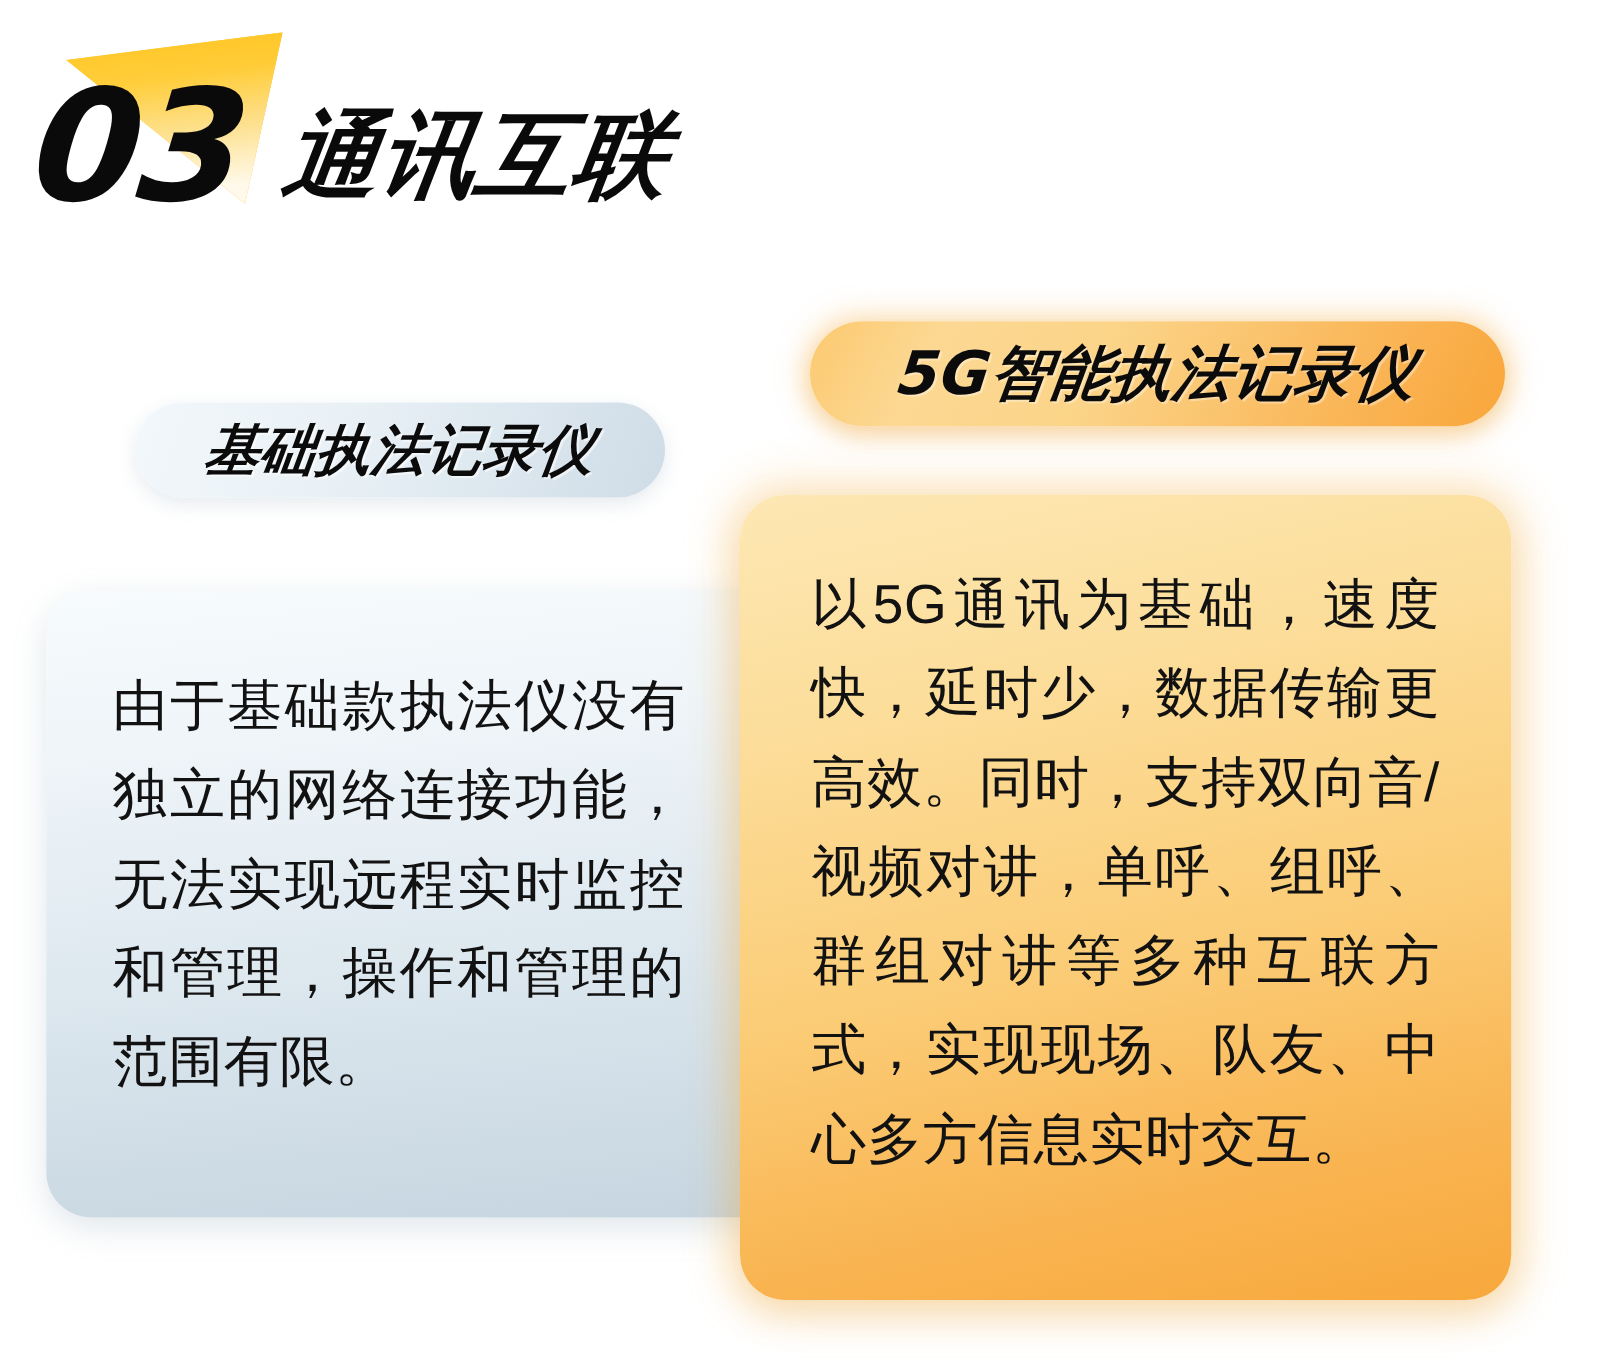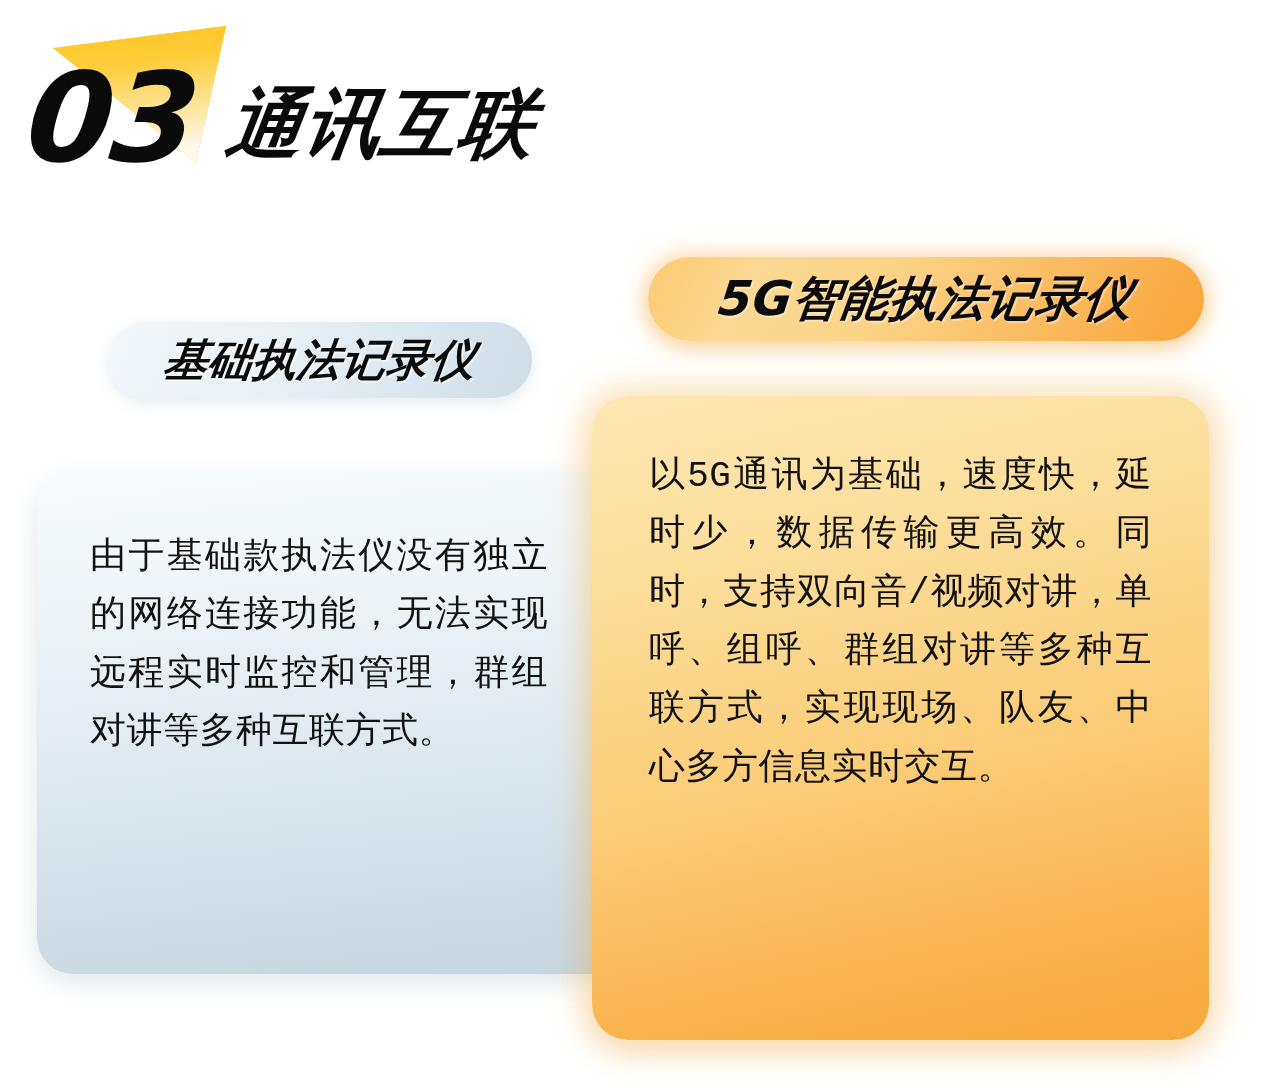--- a/index.html
+++ b/index.html
@@ -60,24 +60,24 @@
   
   #cards { position: absolute; left: 0; top: 0; width: 1280px; height: 1090px; }
 
   .card {
     position: absolute;
     border-radius: 36px;
     box-sizing: border-box;
   }
   .card-text {
     color: #121212;
-    font-size: 36px;
+    font-size: 44px;
     line-height: 1.62;
     letter-spacing: 0.5px;
-    font-family: Liberation Mono, monospace;
+    font-family: Liberation Sans, sans-serif;
     text-align: justify;
     text-align-last: left;
   }
 
   
   #card-basic {
     left: 37px;
     top: 472px;
     width: 592px;
     height: 502px;
@@ -181,21 +181,21 @@
   </svg>
 
   <div id="header-number">03</div>
 
   <div id="header-title">通讯互联</div>
 </div>
 
 <div id="cards">
 
   <div id="card-basic" class="card">
-    <div class="card-text">由于基础款执法仪没有独立的网络连接功能，无法实现远程实时监控和管理，群组对讲等多种互联方式。</div>
+    <div class="card-text">由于基础款执法仪没有独立的网络连接功能，无法实现远程实时监控和管理，操作和管理的范围有限。</div>
   </div>
 
   <div id="card-5g" class="card">
     <div class="card-text">以5G通讯为基础，速度快，延时少，数据传输更高效。同时，支持双向音/视频对讲，单呼、组呼、群组对讲等多种互联方式，实现现场、队友、中心多方信息实时交互。</div>
   </div>
 
   <div id="pill-basic" class="pill">
     <span class="pill-label">基础执法记录仪</span>
   </div>
 

